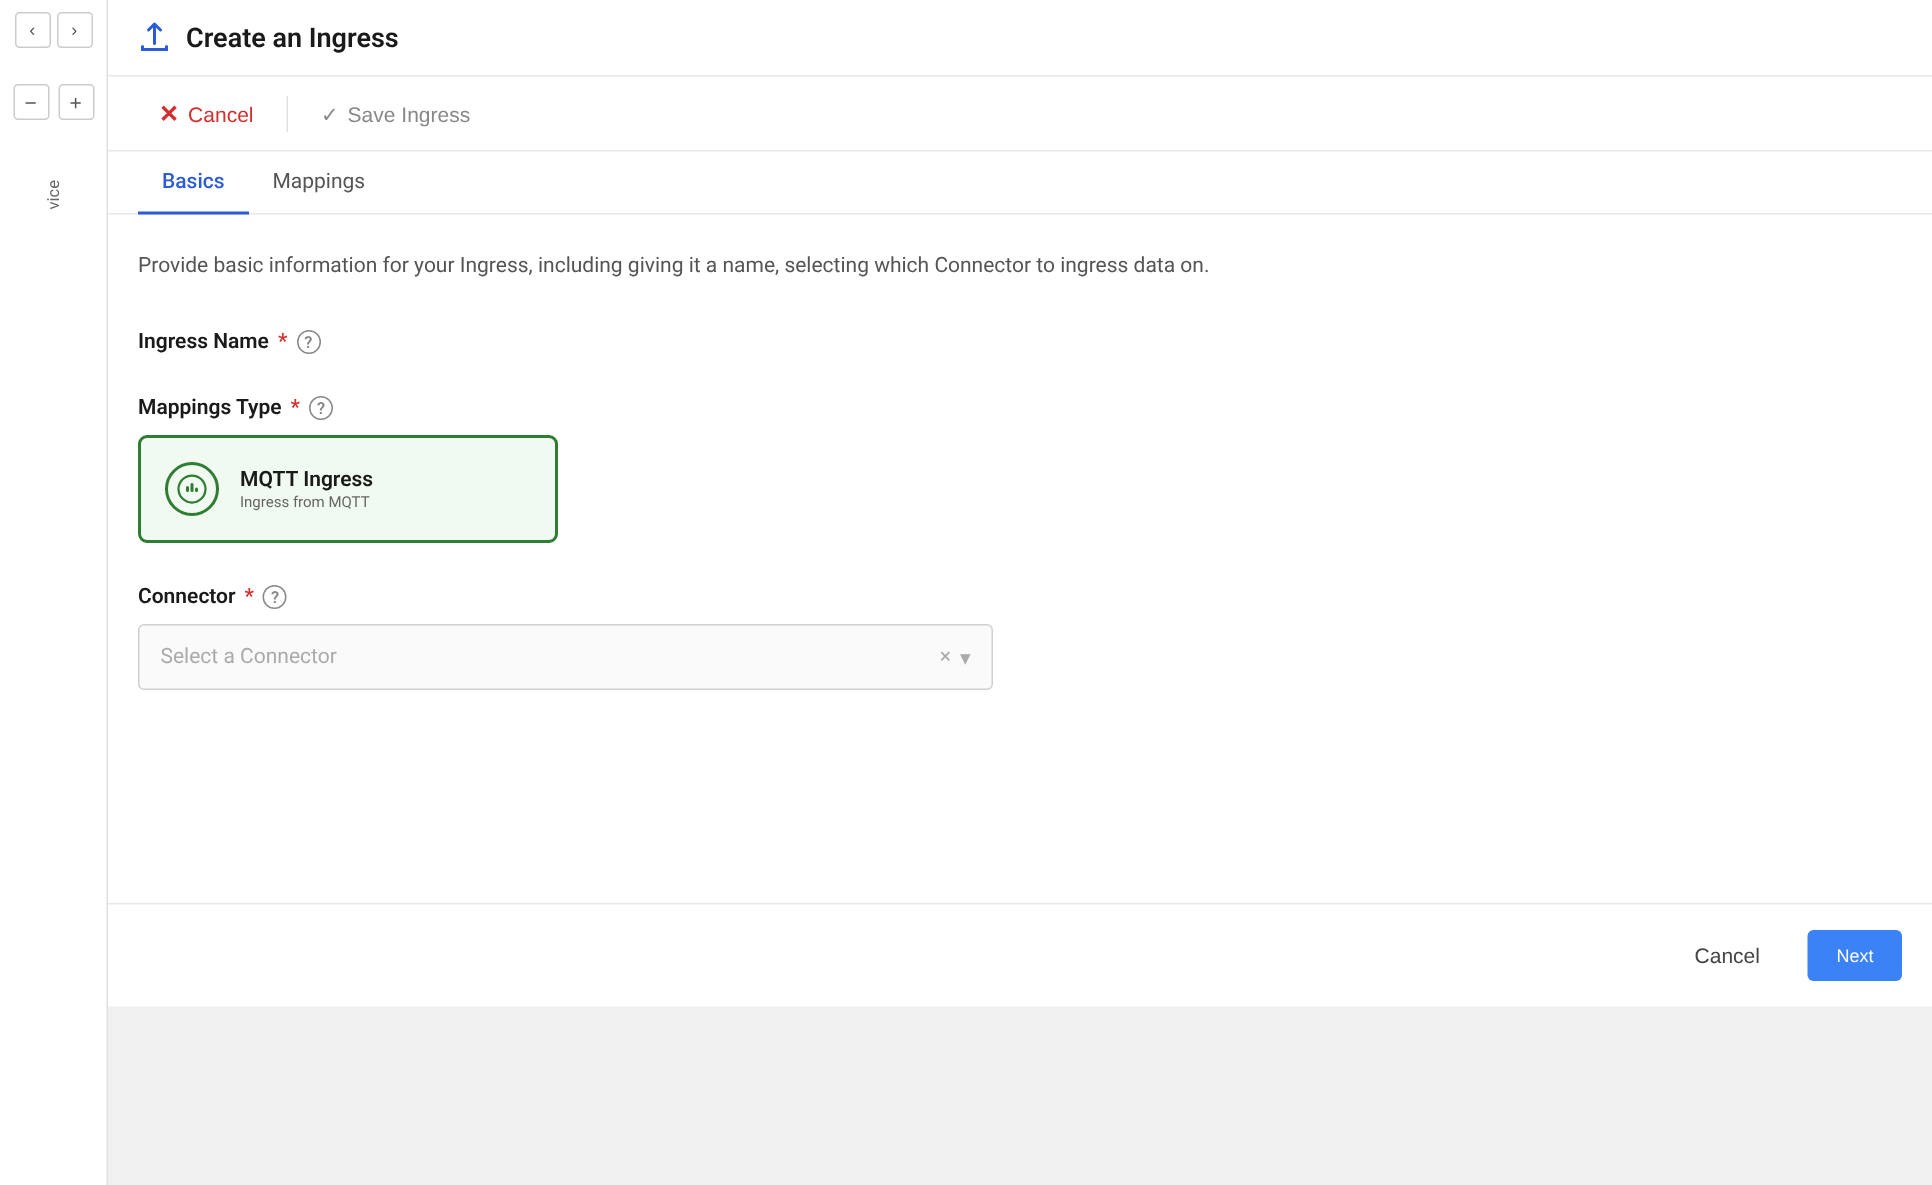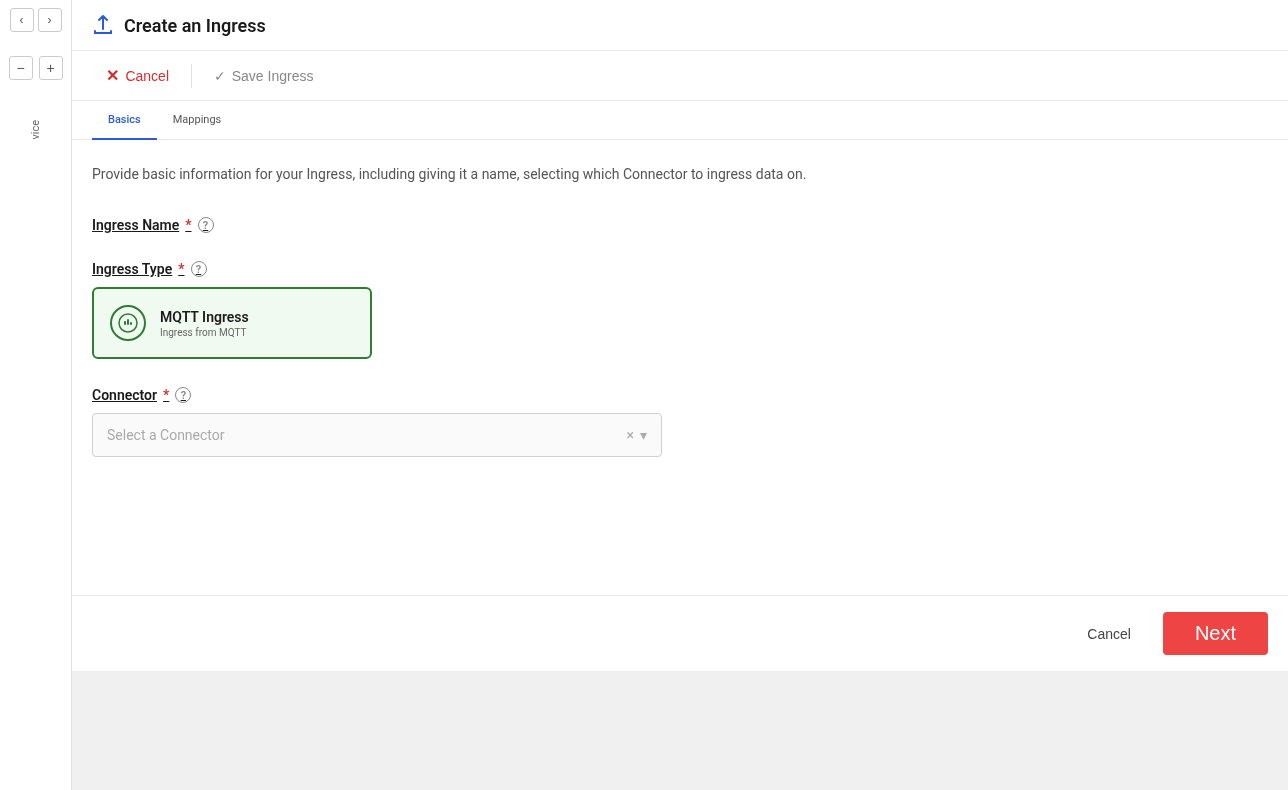--- a/index.html
+++ b/index.html
@@ -155,21 +155,21 @@
 
     
     .tabs {
       display: flex;
       padding: 0 20px;
       border-bottom: 1px solid #e8e8e8;
     }
 
     .tab {
       padding: 12px 16px;
-      font-size: 11px;
+      font-size: 14px;
       cursor: pointer;
       color: #555;
       border-bottom: 2px solid transparent;
       margin-bottom: -1px;
     }
 
     .tab.active {
       color: #2b5bd7;
       border-bottom: 2px solid #2b5bd7;
       font-weight: 500;
@@ -194,21 +194,20 @@
     }
 
     .form-label {
       display: flex;
       align-items: center;
       gap: 6px;
       font-size: 14px;
       font-weight: 600;
       color: #1a1a1a;
       margin-bottom: 10px;
-      text-decoration: underline;
     }
 
     .required-star {
       color: #d32f2f;
     }
 
     .help-icon {
       width: 16px;
       height: 16px;
       border: 1.5px solid #888;
@@ -323,27 +322,27 @@
     .footer-cancel {
       background: none;
       border: none;
       font-size: 14px;
       color: #444;
       cursor: pointer;
       padding: 10px 20px;
     }
 
     .footer-next {
-      background: #ef4444;
+      background: #3b82f6;
       color: #fff;
       border: none;
       border-radius: 4px;
-      font-size: 20px;
+      font-size: 12px;
       font-weight: 500;
-      padding: 10px 32px;
+      padding: 10px 19px;
       cursor: pointer;
     }
   </style>
 </head>
 <body>
 
 <div class="sidebar">
   <div class="sidebar-nav-arrows">
     <button class="sidebar-arrow">
       <span>‹</span>
@@ -399,21 +398,21 @@
     <div class="form-group">
       <div class="form-label">
         <span>Ingress Name</span>
         <span class="required-star">*</span>
         <span class="help-icon">?</span>
       </div>
     </div>
 
     <div class="form-group">
       <div class="form-label">
-        <span>Ingress Type</span>
+        <span>Mappings Type</span>
         <span class="required-star">*</span>
         <span class="help-icon">?</span>
       </div>
       <div class="type-cards">
         <div class="type-card selected">
           <div class="type-card-icon">
             <svg width="20" height="20" viewBox="0 0 20 20" fill="none" xmlns="http://www.w3.org/2000/svg">
               <circle cx="10" cy="10" r="9" stroke="#2e7d32" stroke-width="1.5"></circle>
               <rect x="6" y="8" width="2" height="4" rx="1" fill="#2e7d32"></rect>
               <rect x="9" y="6" width="2" height="6" rx="1" fill="#2e7d32"></rect>

